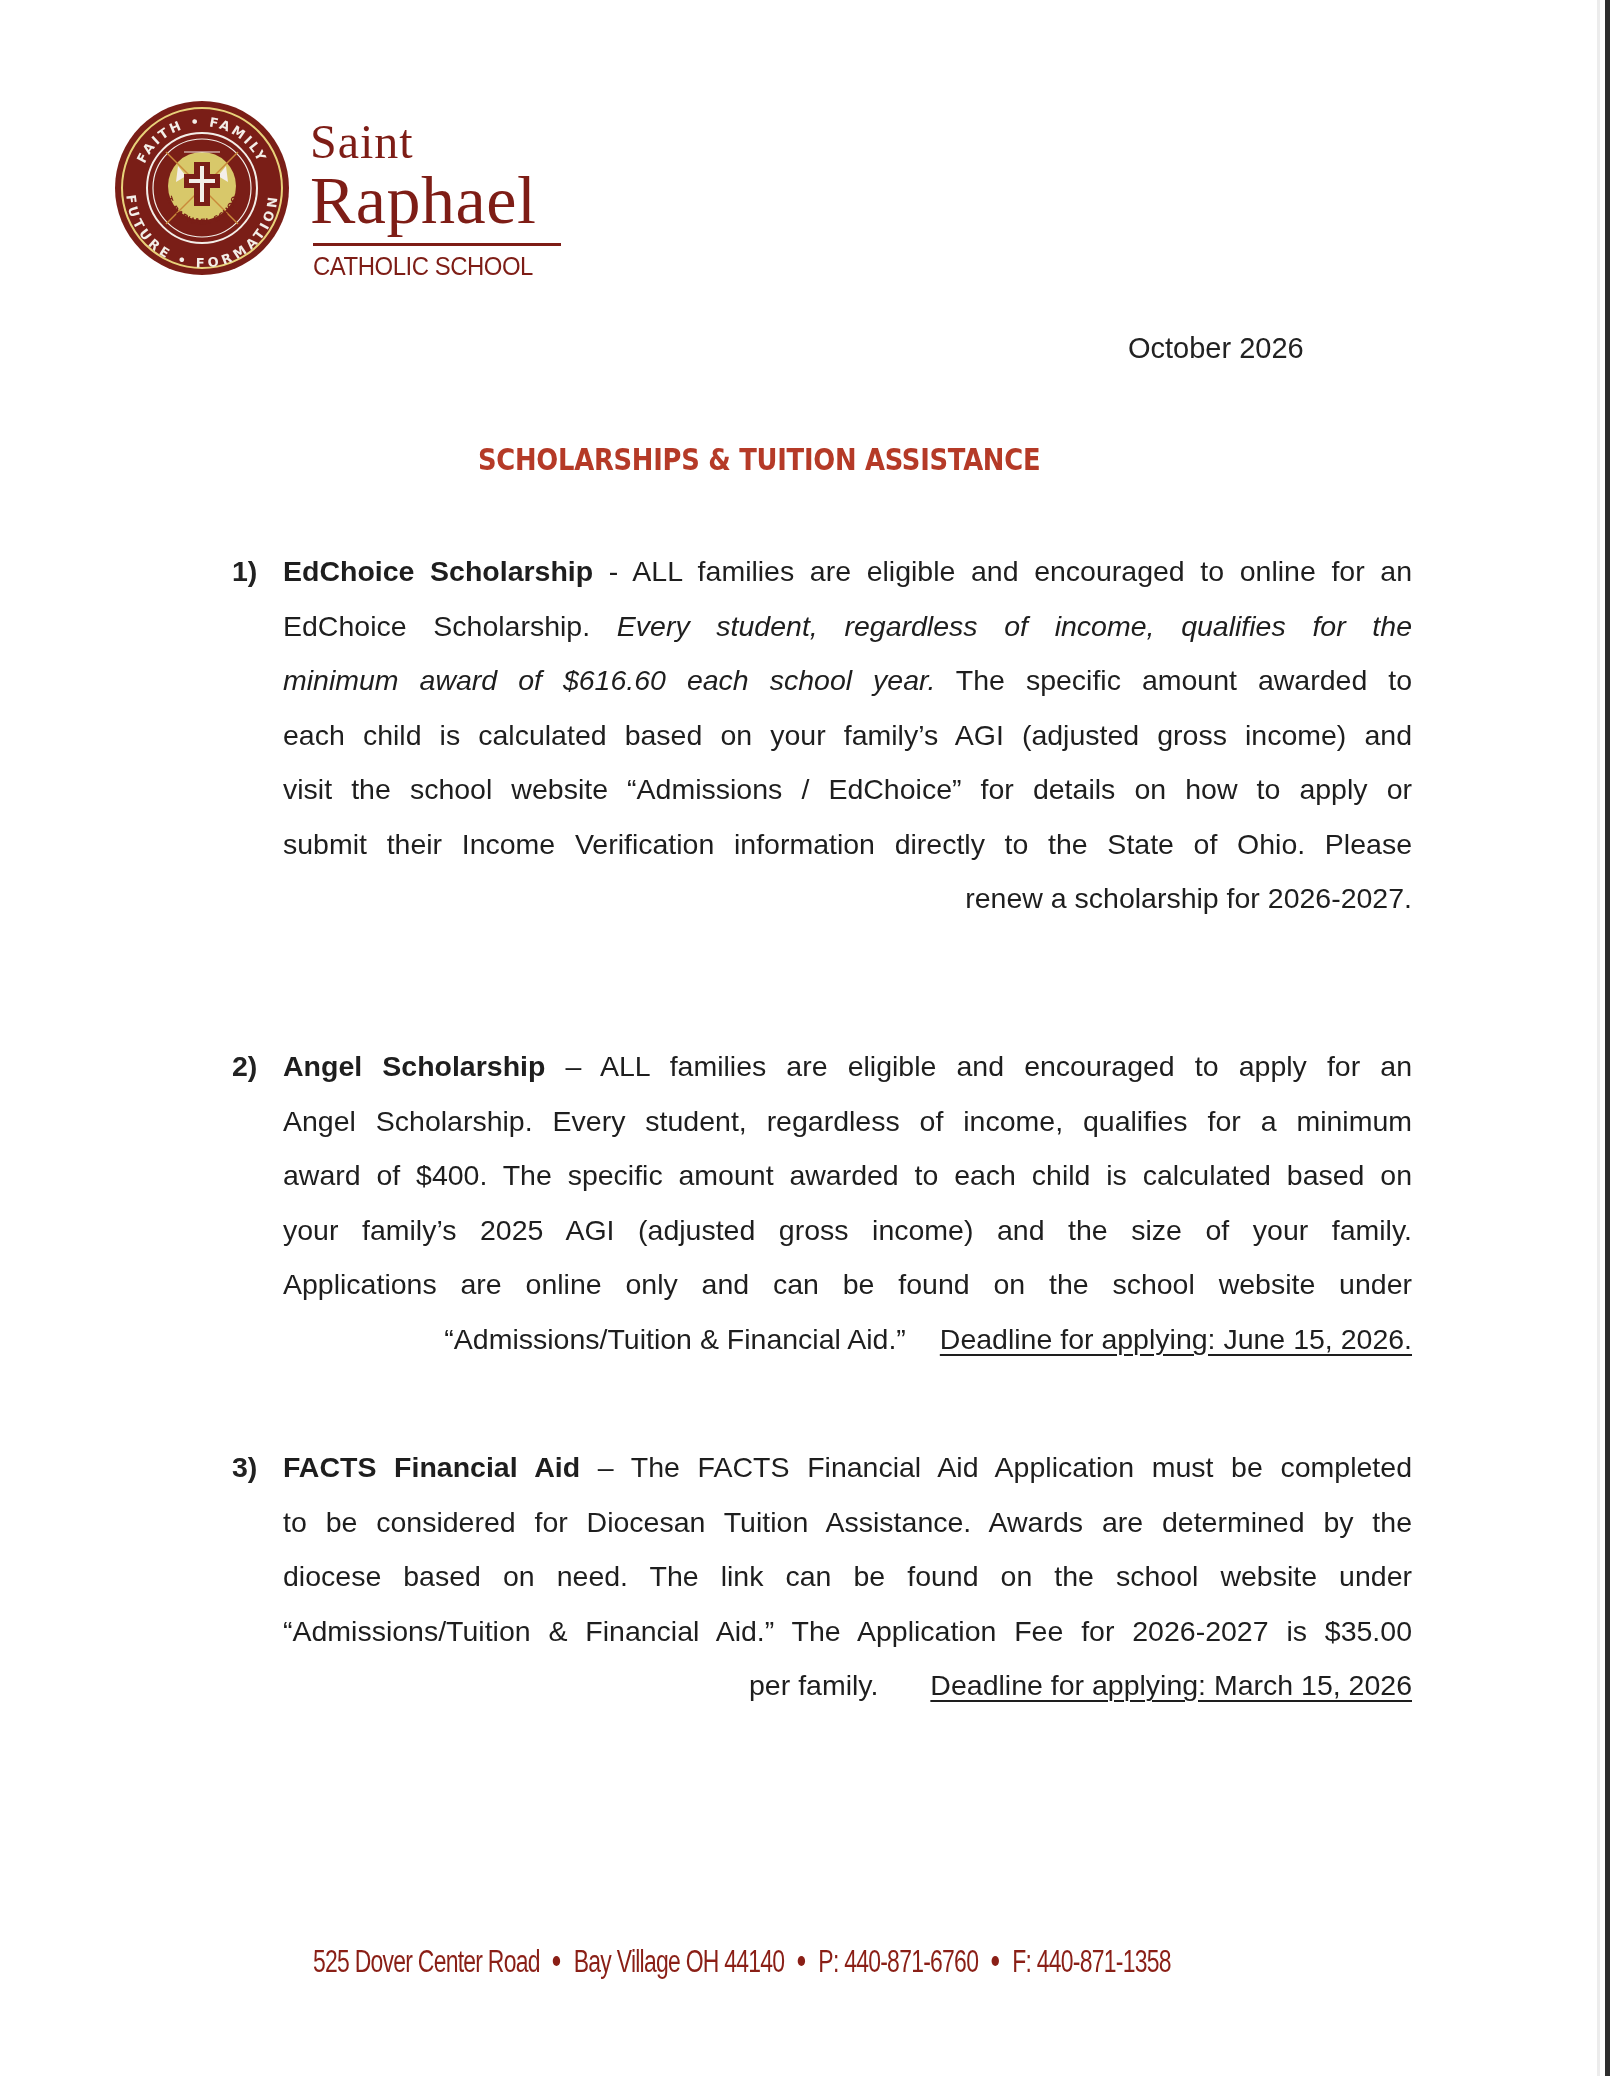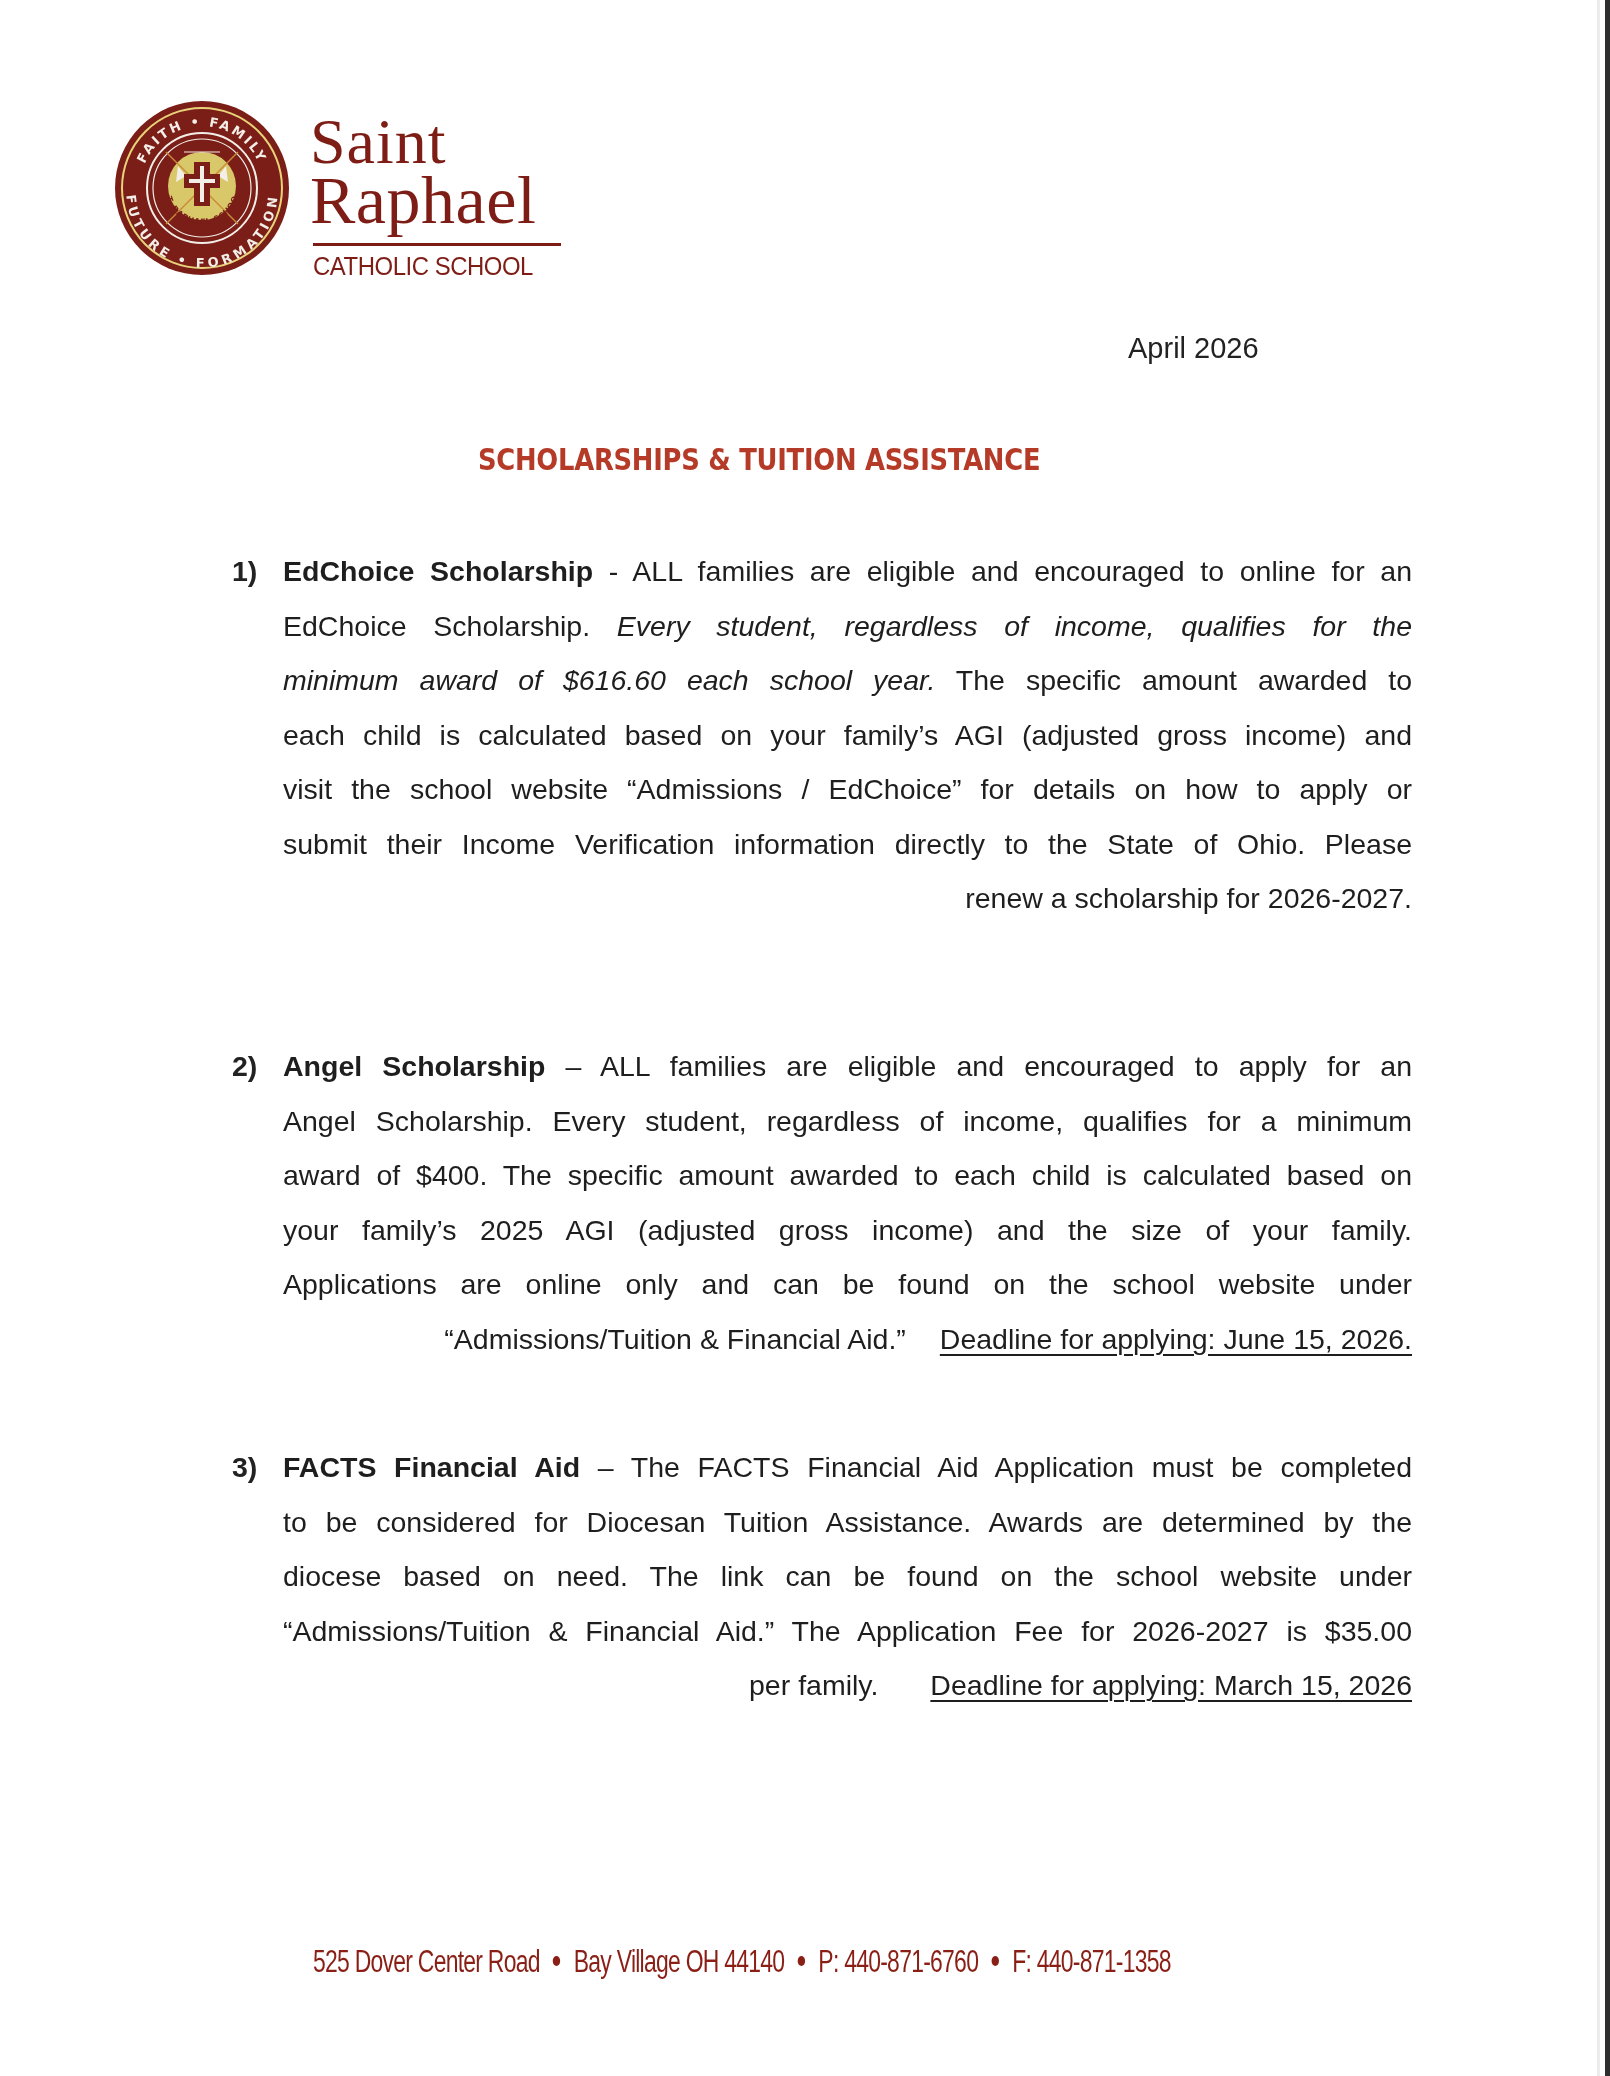--- a/index.html
+++ b/index.html
@@ -7,21 +7,21 @@
     width: 1610px; height: 2076px; position: relative; overflow: hidden;
     background: #ffffff;
     font-family: "Liberation Sans", sans-serif;
     color: #1e1e1e;
   }
   .right-strip { position: absolute; left: 1605px; top: 0; width: 5px; height: 2076px; background: #2e2e2e; }
   .right-shadow { position: absolute; left: 1597px; top: 0; width: 3px; height: 2076px; background: #ececec; }
 
   
   .seal { position: absolute; left: 114px; top: 100px; width: 176px; height: 176px; }
-  .brand-saint { position: absolute; left: 310px; top: 108px; font-family: "Liberation Serif", serif; font-size: 64px; line-height: 68px; color: #7e1d16; letter-spacing: 1px; }
+  .brand-saint { position: absolute; left: 310px; top: 108px; font-family: "Liberation Serif", serif; font-size: 48px; line-height: 68px; color: #7e1d16; letter-spacing: 1px; }
   .brand-raphael { position: absolute; left: 310px; top: 166px; font-family: "Liberation Serif", serif; font-size: 68px; line-height: 68px; color: #7e1d16; letter-spacing: 0.5px; }
   .brand-rule { position: absolute; left: 313px; top: 243px; width: 248px; height: 3px; background: #7e1d16; }
   .brand-sub { position: absolute; left: 313px; top: 252px; font-family: "Liberation Sans", sans-serif; font-size: 26px; line-height: 28px; color: #7e1d16; letter-spacing: -0.5px; transform: scaleX(0.92); transform-origin: left top; }
 
   .date { position: absolute; left: 1128px; top: 330px; font-size: 29px; line-height: 36px; color: #222; }
 
   .title { position: absolute; left: 478px; top: 441px; font-family: "DejaVu Sans", sans-serif; font-weight: bold; font-size: 30px; line-height: 38px; color: #b53a27; letter-spacing: -0.3px; transform: scaleX(0.86); transform-origin: left top; white-space: nowrap; }
 
   .section { position: absolute; left: 232px; width: 1180px; }
   .sec-num { position: absolute; left: 0; top: 0; font-size: 28.5px; line-height: 54.5px; font-weight: bold; color: #222; }
@@ -67,21 +67,21 @@
     <text font-family="DejaVu Sans, sans-serif" font-weight="bold" font-size="13" fill="#f3eee8" letter-spacing="2.2"><textPath href="#arcBot" startOffset="50%" text-anchor="middle" dominant-baseline="hanging">FUTURE • FORMATION</textPath></text>
     <text font-family="DejaVu Sans, sans-serif" font-weight="bold" font-size="8" fill="#7a1e17" letter-spacing="0.6"><textPath href="#arcInner" startOffset="50%" text-anchor="middle">ST. RAPHAEL SCHOOL</textPath></text>
     <line x1="70" y1="52" x2="106" y2="52" stroke="#f3eee8" stroke-width="1"></line>
   </svg>
   <div class="brand-saint">Saint</div>
   <div class="brand-raphael">Raphael</div>
   <div class="brand-rule"></div>
   <div class="brand-sub">CATHOLIC SCHOOL</div>
 </div>
 
-<div class="date">April 2026</div>
+<div class="date">October 2026</div>
 
 <div class="title">SCHOLARSHIPS &amp; TUITION ASSISTANCE</div>
 
 <div class="section" id="sec0" style="top:544px;">
   <div class="sec-num">1)</div>
   <div class="sec-body">
       <div class="line just"><span class="b">EdChoice Scholarship</span><span> - ALL families are eligible and encouraged to online for an</span></div>
       <div class="line just"><span>EdChoice Scholarship. </span><span class="i">Every student, regardless of income, qualifies for the</span></div>
       <div class="line just"><span class="i">minimum award of $616.60 each school year.</span><span> The specific amount awarded to</span></div>
       <div class="line just"><span>each child is calculated based on your family’s AGI (adjusted gross income) and</span></div>

